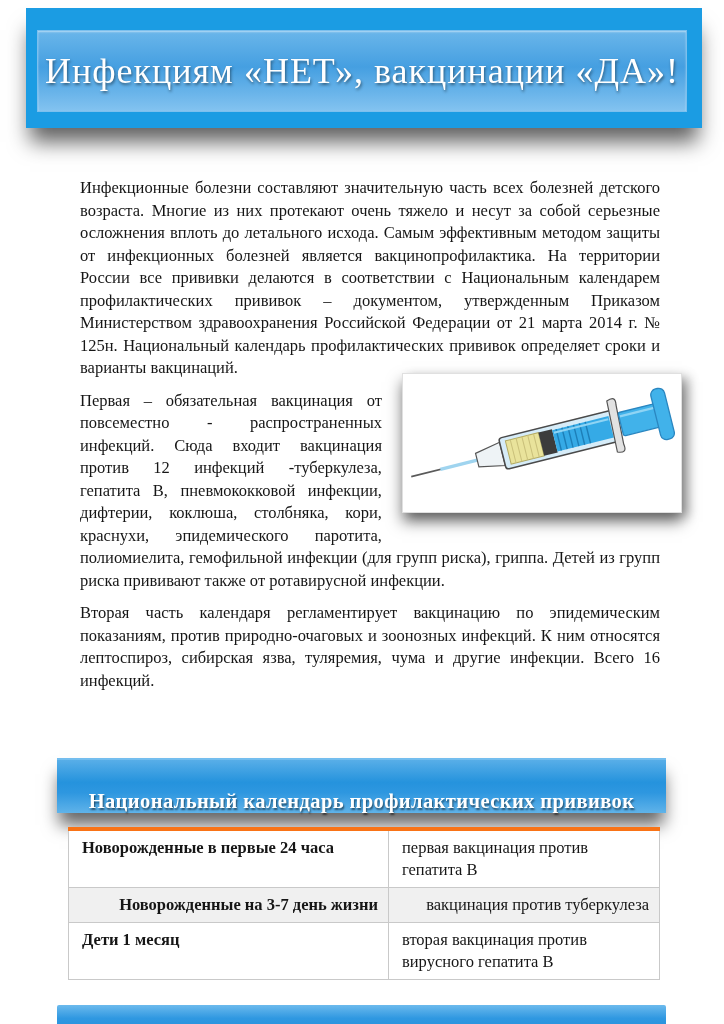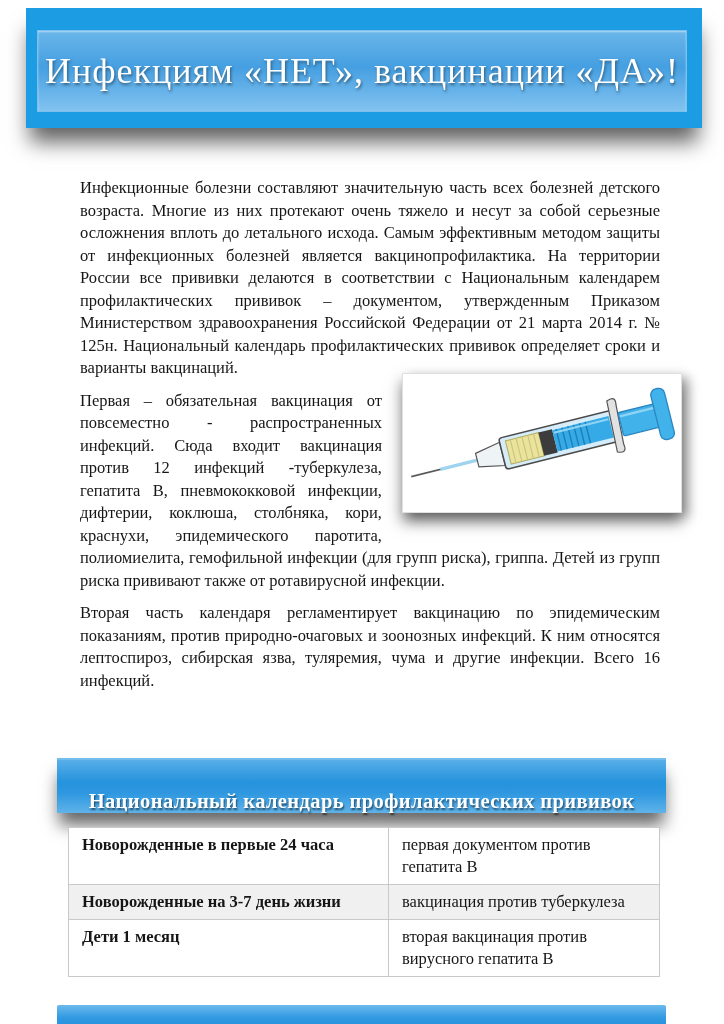--- a/index.html
+++ b/index.html
@@ -71,23 +71,23 @@
     position: absolute; left: 68px; top: 827px; width: 592px;
     border-collapse: collapse; table-layout: fixed;
   }
   .vax-table td {
     border: 1px solid #c9c9c9;
     font-size: 16.5px; line-height: 22px;
     padding: 6px 10px 6px 13px;
     vertical-align: top;
     background: #ffffff;
   }
-  .vax-table tr.alt td { background: #f0f0f0; }
+  .vax-table tr.alt td { background: #f0f0f0; text-align: right; }
   .vax-table td.age { font-weight: bold; width: 296px; }
-  .vax-table { border-top: 1px solid #f97316; }
+  .vax-table { border-top: 4px solid #f97316; }
 
   
   .bottom-strip {
     position: absolute; left: 57px; top: 1005px; width: 609px; height: 19px;
     background: linear-gradient(180deg, #6cbaed 0%, #2f98e1 70%, #2b95df 100%);
     border-radius: 2px 2px 0 0;
   }
 </style>
 </head>
 <body>
@@ -148,21 +148,21 @@
 </div>
 
 <div class="section-bar">
   <span class="section-title">Национальный календарь профилактических прививок</span>
 </div>
 
 <table class="vax-table">
   <tbody>
     <tr>
       <td class="age">Новорожденные в первые 24 часа</td>
-      <td class="vaccine">первая документом против гепатита В</td>
+      <td class="vaccine">первая вакцинация против гепатита В</td>
     </tr>
     <tr class="alt">
       <td class="age">Новорожденные на 3-7 день жизни</td>
       <td class="vaccine">вакцинация против туберкулеза</td>
     </tr>
     <tr>
       <td class="age">Дети 1 месяц</td>
       <td class="vaccine">вторая вакцинация против вирусного гепатита В</td>
     </tr>
   </tbody>

